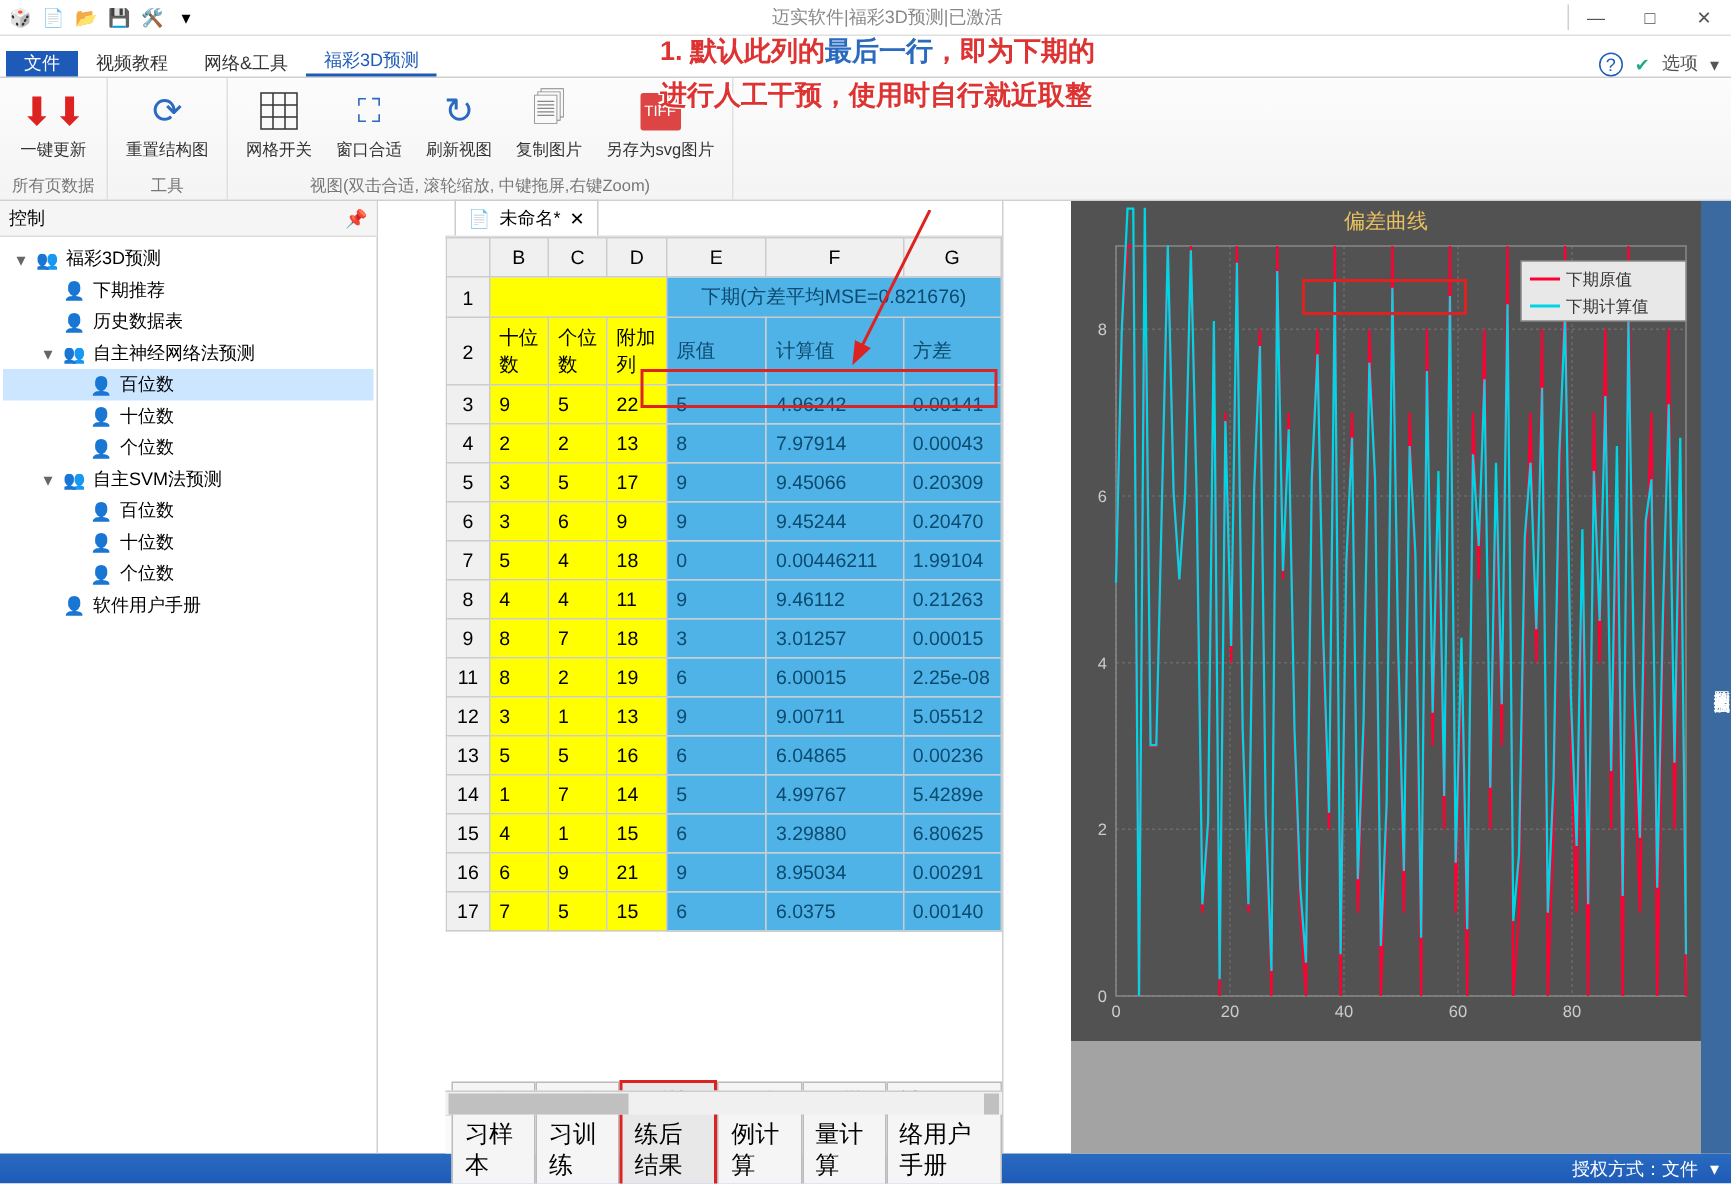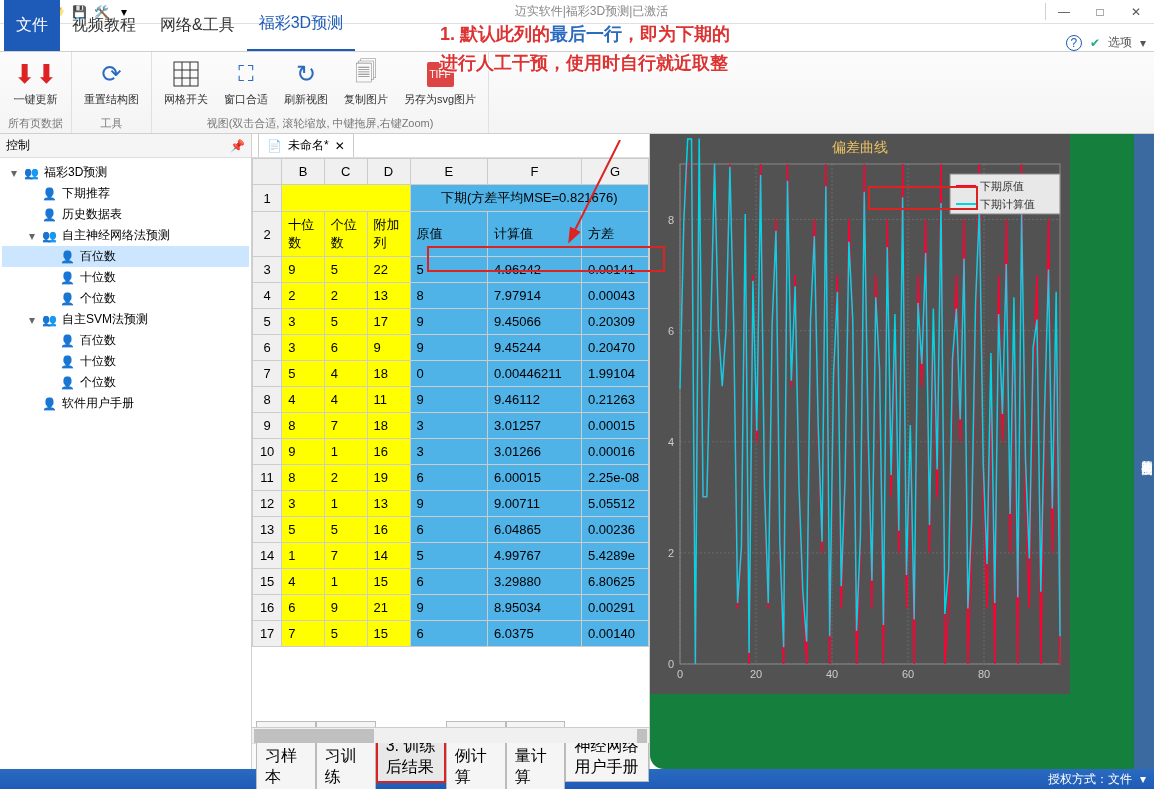--- a/index.html
+++ b/index.html
@@ -4,57 +4,57 @@
 <style>
 * { box-sizing: border-box; margin: 0; padding: 0; font-family: "Microsoft YaHei", Arial, sans-serif; }
 body { width: 1154px; height: 789px; background: #fff; overflow: hidden; position: relative; font-size: 12px; }
 .titlebar { height: 24px; background: #fff; display: flex; align-items: center; border-bottom: 1px solid #e0e0e0; }
 .titlebar .qat { display: flex; gap: 6px; padding: 0 6px; align-items: center; }
 .titlebar .qat .ico { width: 16px; height: 16px; display: flex; align-items: center; justify-content: center; }
 .titlebar .center { flex: 1; text-align: center; color: #888; font-size: 12px; }
 .titlebar .wbtns { display: flex; }
 .titlebar .wbtns div { width: 36px; height: 24px; display: flex; align-items: center; justify-content: center; color: #555; }
 .ribbon-tabs { height: 28px; display: flex; align-items: flex-end; border-bottom: 1px solid #d0d0d0; padding-left: 4px; }
-.ribbon-tabs .tab { padding: 15px 12px; font-size: 16px; color: #333; cursor: pointer; }
+.ribbon-tabs .tab { padding: 0 12px; font-size: 12px; color: #333; cursor: pointer; }
 .ribbon-tabs .tab.file { background: #1e5bb8; color: #fff; }
 .ribbon-tabs .tab.active { color: #1e5bb8; border-bottom: 2px solid #1e5bb8; }
 .ribbon-tabs .right { margin-left: auto; display: flex; gap: 8px; padding-right: 8px; align-items: center; color: #555; }
 .ribbon-body { height: 82px; background: linear-gradient(#fcfcfc,#f4f4f4); border-bottom: 1px solid #d0d0d0; display: flex; }
 .rgroup { border-right: 1px solid #e0e0e0; padding: 4px 8px 0 8px; display: flex; flex-direction: column; align-items: center; }
 .rgroup .icons { display: flex; gap: 8px; }
 .rgroup .bigbtn { display: flex; flex-direction: column; align-items: center; gap: 2px; padding: 2px 4px; }
 .rgroup .bigbtn .ic { width: 32px; height: 32px; display: flex; align-items: center; justify-content: center; }
 .rgroup .bigbtn .lbl { font-size: 11px; color: #333; }
 .rgroup .glabel { font-size: 11px; color: #777; margin-top: auto; padding-bottom: 2px; }
-.main { display: flex; height: calc(789px - 24px - 28px - 82px - 20px); }
+.main { display: flex; height: calc(789px - 24px - 28px - 82px - 20px); gap: 45px; }
 .sidepanel { width: 252px; border-right: 1px solid #d0d0d0; display: flex; flex-direction: column; }
 .panelhdr { background: #f5f5f5; border-bottom: 1px solid #ddd; padding: 3px 6px; font-size: 12px; display: flex; justify-content: space-between; align-items: center; }
 .tree { padding: 4px 2px; overflow: auto; flex: 1; }
 .tree .node { padding: 2px 0 2px 6px; display: flex; align-items: center; gap: 4px; cursor: pointer; }
 .tree .node.sel { background: #cde6ff; }
 .tree .tog { width: 12px; text-align: center; color: #666; }
 .tree .ic { width: 16px; height: 16px; display: flex; align-items: center; justify-content: center; }
 .center { flex: 1; display: flex; flex-direction: column; border-right: 1px solid #d0d0d0; min-width: 0; }
 .doctabs { height: 24px; background: #fff; border-bottom: 1px solid #ddd; display: flex; align-items: flex-end; padding-left: 6px; }
 .doctabs .dtab { border: 1px solid #ccc; border-bottom: none; padding: 3px 8px; font-size: 12px; background: #fff; display: flex; gap: 6px; align-items: center; }
 .sheetwrap { flex: 1; overflow: auto; position: relative; }
 table.sheet { border-collapse: collapse; font-size: 13px; }
 table.sheet th, table.sheet td { border: 1px solid #ccc; padding: 4px 6px; height: 26px; }
 table.sheet th { background: #f0f0f0; font-weight: normal; text-align: center; }
 table.sheet .rowh { background: #f0f0f0; text-align: center; width: 30px; }
 .yel { background: #ffff00; }
-.blu { background: #4fb3e8; color: #000000; margin-left: 44px; }
+.blu { background: #4fb3e8; color: #0c4a6e; margin-left: 44px; }
 .hdrrow td.blu { text-align: left; }
 .hscroll { height: 16px; background: #f0f0f0; border-top: 1px solid #ccc; position: relative; }
 .hscroll .thumb { position: absolute; height: 14px; top: 1px; background: #c0c0c0; }
 .btmtabs { height: 26px; background: #fafafa; border-top: 1px solid #ddd; display: flex; align-items: center; padding-left: 4px; gap: 0; }
 .btmtabs .btab { border: 1px solid #bbb; padding: 3px 8px; font-size: 16px; background: #f5f5f5; cursor: pointer; }
 .btmtabs .btab.hi { background: #e8e8e8; }
 .btmtabs .redbox { border: 2px solid #d22; }
-.chartpanel { width: 504px; background: #15803d; position: relative; border-radius: 14px; }
+.chartpanel { width: 440px; background: #a3a3a3; position: relative; }
 .righttabs { position: absolute; right: 0; top: 0; width: 20px; background: #3a6aa0; height: 100%; color: #fff; font-size: 11px; writing-mode: vertical-rl; text-align: center; padding-top: 4px; }
 .statusbar { height: 20px; background: linear-gradient(#2a6abf,#1e5bb8); color: #fff; display: flex; align-items: center; justify-content: flex-end; padding: 0 8px; font-size: 12px; gap: 8px; }
 .annotations { position: absolute; left: 440px; top: 20px; width: 430px; pointer-events: none; font-size: 18px; font-weight: bold; line-height: 1.6; }
 .annotations .red { color: #d33; text-shadow: 1px 1px 0 #fff, -1px -1px 0 #fff, 1px -1px 0 #fff, -1px 1px 0 #fff; }
 .annotations .bl { color: #2a6abf; }
 .redframe { position: absolute; border: 2px solid #d22; pointer-events: none; }
 svg.chart { display: block; }
 </style>
 </head>
 <body>
@@ -304,29 +304,20 @@
               <td class="blu">0.21263</td>
             </tr>
             <tr>
               <td class="rowh">9</td>
               <td class="yel">8</td>
               <td class="yel">7</td>
               <td class="yel">18</td>
               <td class="blu">3</td>
               <td class="blu">3.01257</td>
               <td class="blu">0.00015</td>
-            </tr>
-            <tr>
-              <td class="rowh">10</td>
-              <td class="yel">9</td>
-              <td class="yel">1</td>
-              <td class="yel">16</td>
-              <td class="blu">3</td>
-              <td class="blu">3.01266</td>
-              <td class="blu">0.00016</td>
             </tr>
             <tr>
               <td class="rowh">11</td>
               <td class="yel">8</td>
               <td class="yel">2</td>
               <td class="yel">19</td>
               <td class="blu">6</td>
               <td class="blu">6.00015</td>
               <td class="blu">2.25e-08</td>
             </tr>

